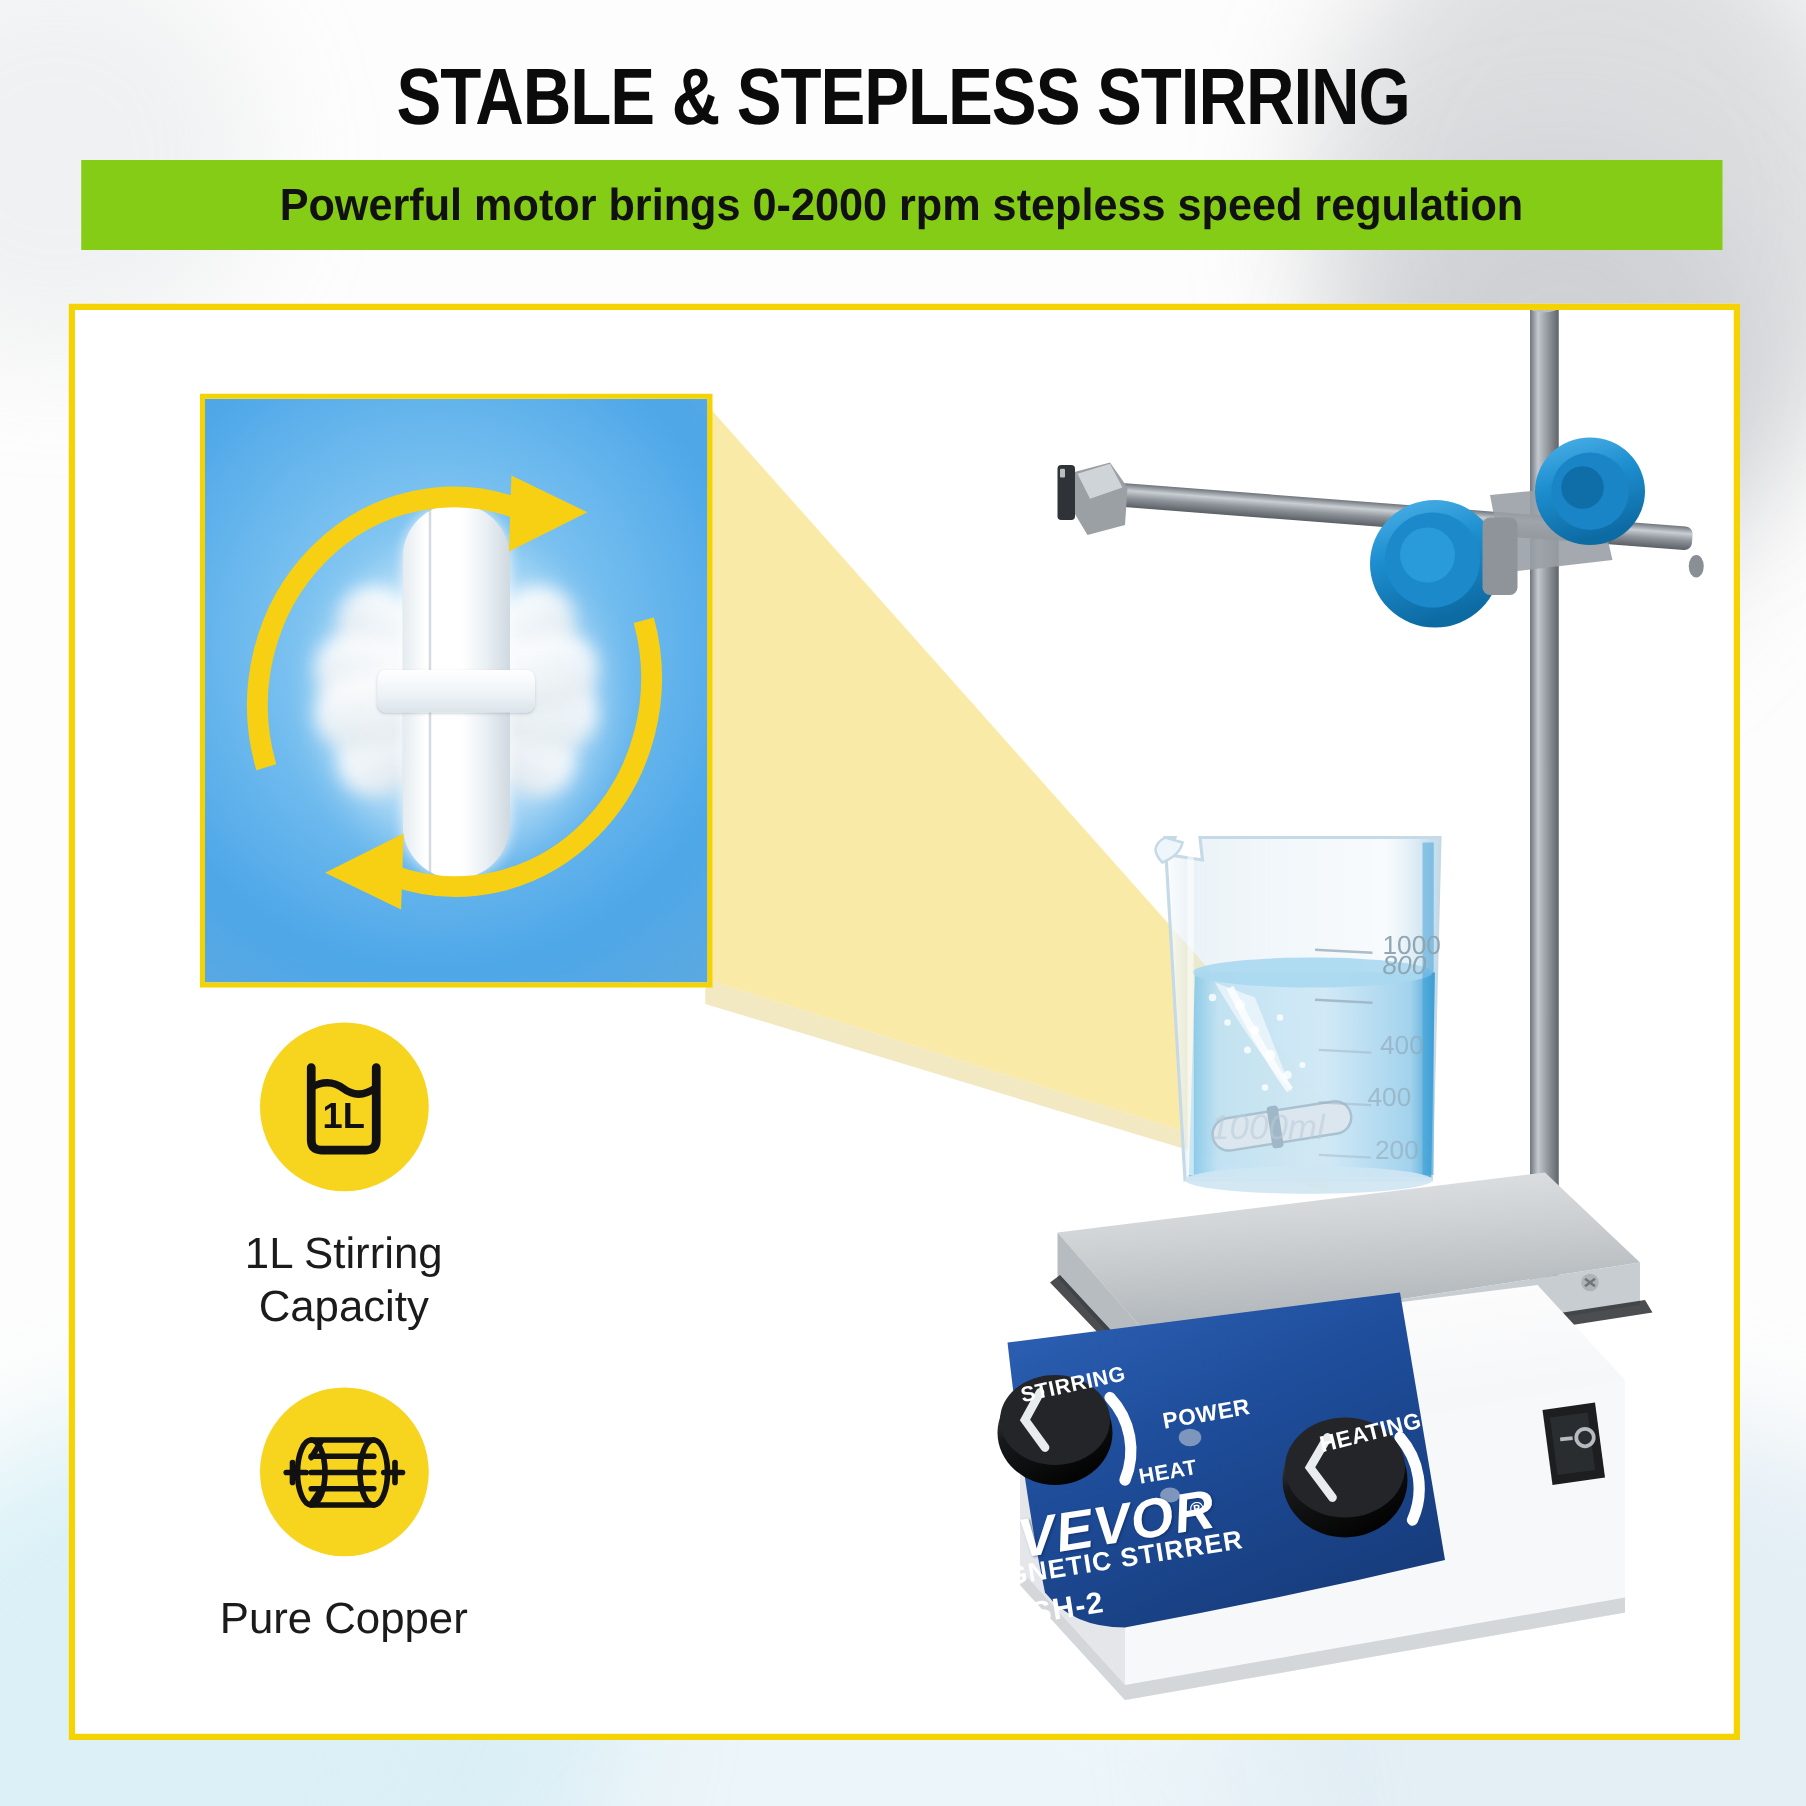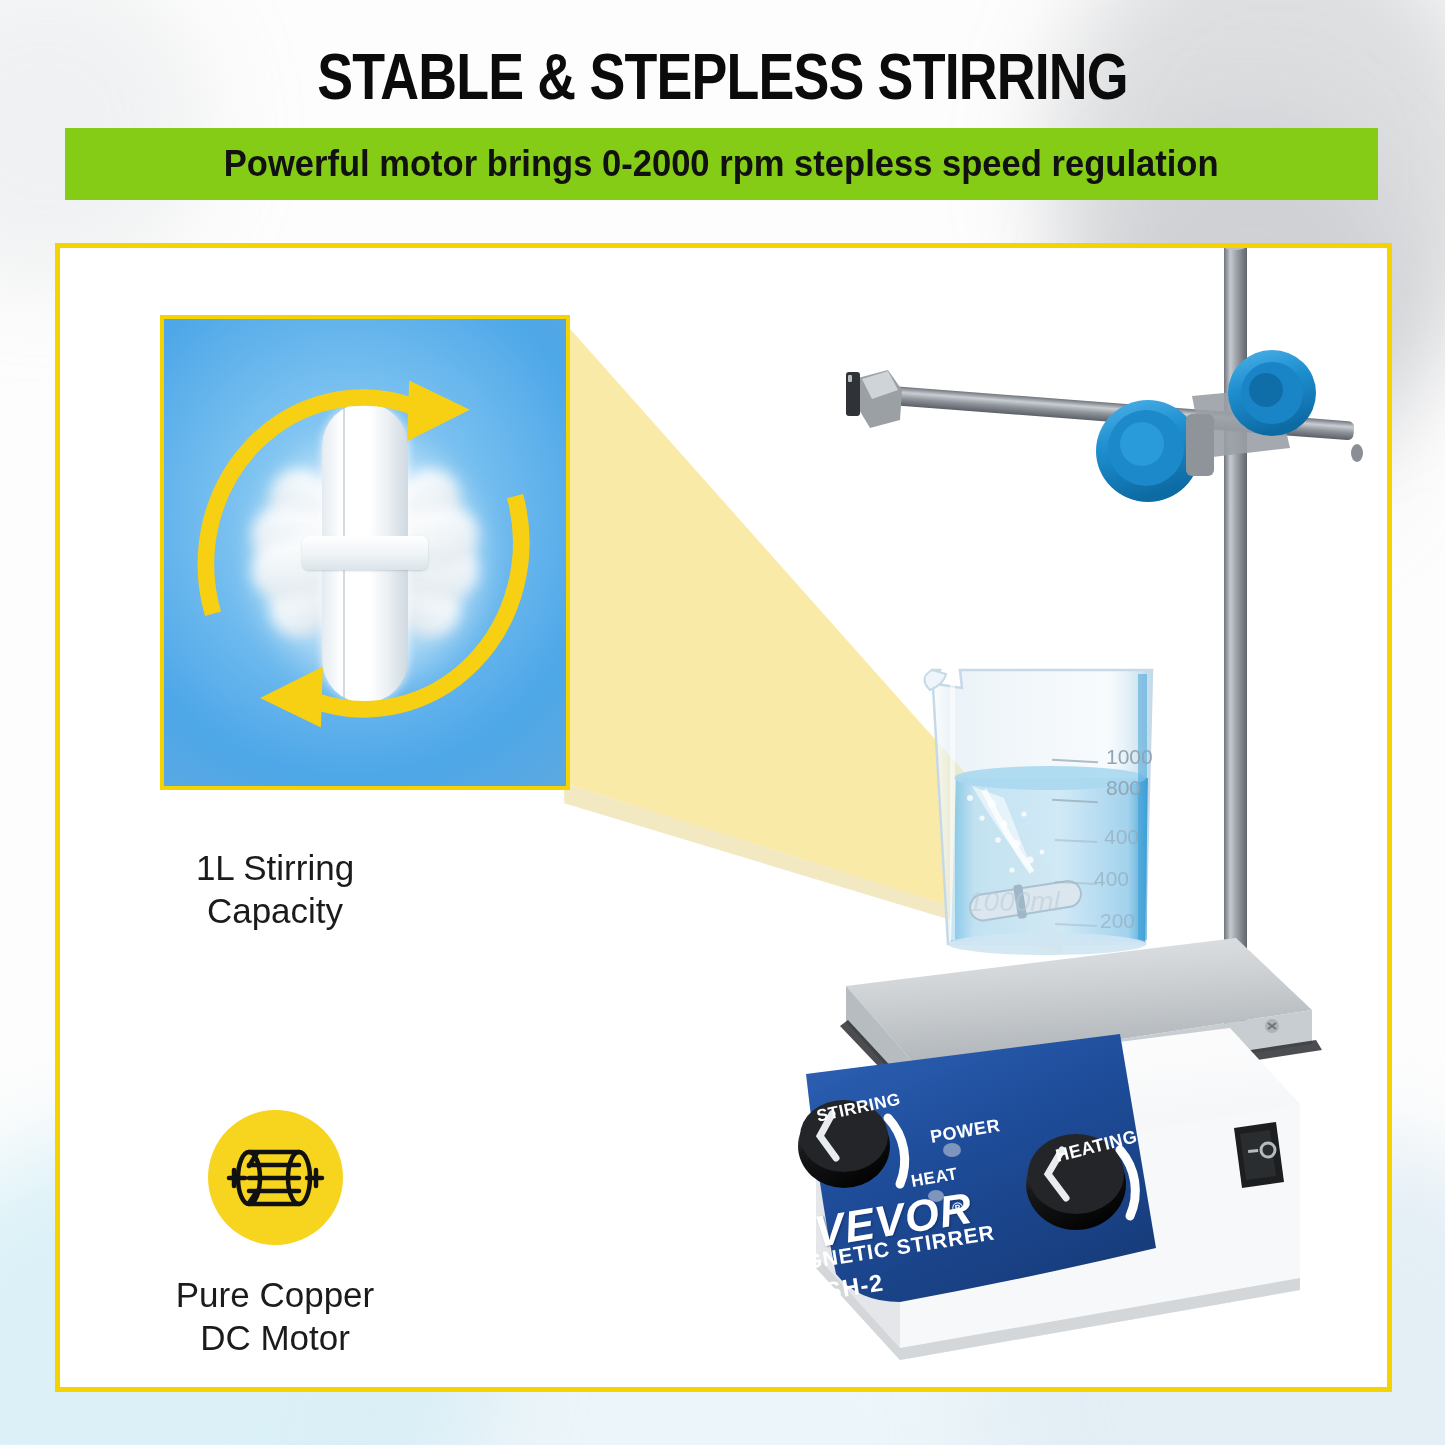--- a/index.html
+++ b/index.html
@@ -144,20 +144,27 @@
       <g fill="none" stroke="#F7D014" stroke-width="17" stroke-linecap="butt">
         <path d="M50 300 A 160 170 0 0 1 258 90"></path>
         <path d="M358 180 A 160 170 0 0 1 152 388"></path>
       </g>
       <polygon points="250,62 312,92 248,124" fill="#F7D014"></polygon>
       <polygon points="160,416 98,386 162,354" fill="#F7D014"></polygon>
     </svg>
   </div>
 
   <div class="feature" style="left:85px;top:570px;">
+    <div class="badge">
+      <svg width="92" height="92" viewBox="0 0 92 92">
+        <path d="M20 14 L20 72 Q20 80 28 80 L64 80 Q72 80 72 72 L72 14" fill="none" stroke="#111" stroke-width="7" stroke-linecap="round"></path>
+        <path d="M20 30 Q34 22 46 31 Q58 40 72 30" fill="none" stroke="#111" stroke-width="6" stroke-linecap="round"></path>
+        <text x="46" y="62" font-size="29" font-weight="700" fill="#111" text-anchor="middle" font-family="Liberation Sans, sans-serif">1L</text>
+      </svg>
+    </div>
     <div class="cap">
       <div>1L Stirring</div>
       <div>Capacity</div>
     </div>
   </div>
 
   <div class="feature" style="left:85px;top:862px;">
     <div class="badge">
       <svg width="104" height="78" viewBox="0 0 104 78">
         <g fill="none" stroke="#111" stroke-width="4.5" stroke-linecap="round">
@@ -172,21 +179,20 @@
           <line x1="34" y1="52" x2="26" y2="64"></line>
           <line x1="6" y1="39" x2="22" y2="39"></line>
           <line x1="84" y1="39" x2="99" y2="39"></line>
           <line x1="11" y1="31" x2="11" y2="47"></line>
           <line x1="93" y1="31" x2="93" y2="47"></line>
         </g>
       </svg>
     </div>
     <div class="cap">
       <div>Pure Copper</div>
-      <div>DC Motor</div>
     </div>
   </div>
 
   <div id="rig">
     <svg viewBox="0 0 790 1160">
       <defs>
         <linearGradient id="rod" x1="0" y1="0" x2="1" y2="0">
           <stop offset="0%" stop-color="#6f757b"></stop>
             <stop offset="28%" stop-color="#c3c9ce"></stop>
           <stop offset="55%" stop-color="#9ba1a7"></stop>
@@ -355,21 +361,21 @@
     <div class="ptxt" id="t-heat">HEAT</div>
     <div class="ptxt" id="t-heating">HEATING</div>
     <div class="ptxt" id="t-vevor">VEVOR</div>
     <div class="ptxt" id="t-reg">®</div>
     <div class="ptxt" id="t-model">MAGNETIC STIRRER</div>
     <div class="ptxt" id="t-sh2">SH-2</div>
 
     <div class="gmark" style="left:452px;top:522px;width:46px;transform:rotate(3deg);"></div>
     <div class="grad" style="left:506px;top:507px;">1000</div>
     <div class="gmark" style="left:452px;top:562px;width:46px;transform:rotate(3deg);"></div>
-    <div class="grad" style="left:506px;top:538px;">800</div>
+    <div class="grad" style="left:506px;top:523px;font-style:italic;">800</div>
     <div class="gmark" style="left:455px;top:602px;width:42px;opacity:.5;transform:rotate(3deg);"></div>
     <div class="grad" style="left:504px;top:587px;opacity:.6;">400</div>
     <div class="gmark" style="left:455px;top:644px;width:42px;opacity:.5;transform:rotate(3deg);"></div>
     <div class="grad" style="left:494px;top:629px;opacity:.6;">400</div>
     <div class="gmark" style="left:455px;top:686px;width:42px;opacity:.45;transform:rotate(3deg);"></div>
     <div class="grad" style="left:500px;top:671px;opacity:.55;">200</div>
     <div id="beakerlabel" style="left:368px;top:648px;opacity:.55;">1000ml</div>
   </div>
 
 </div>

